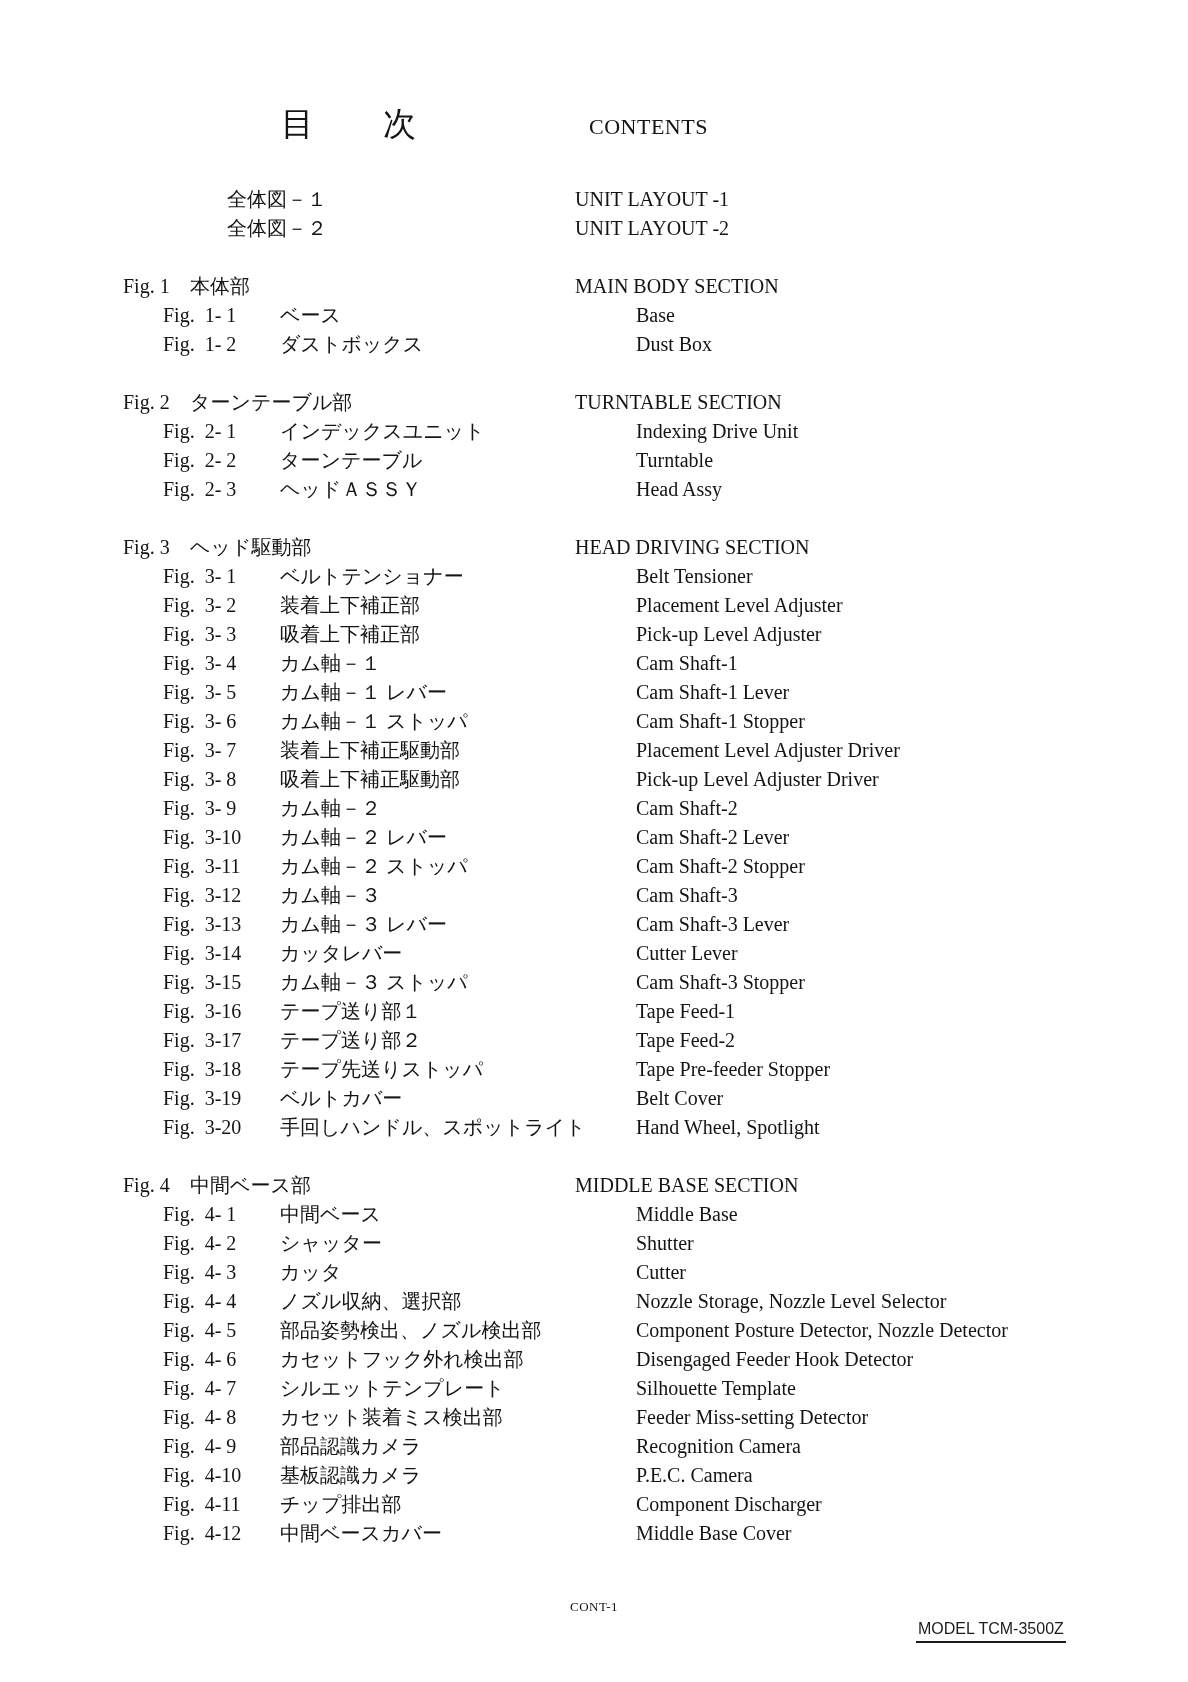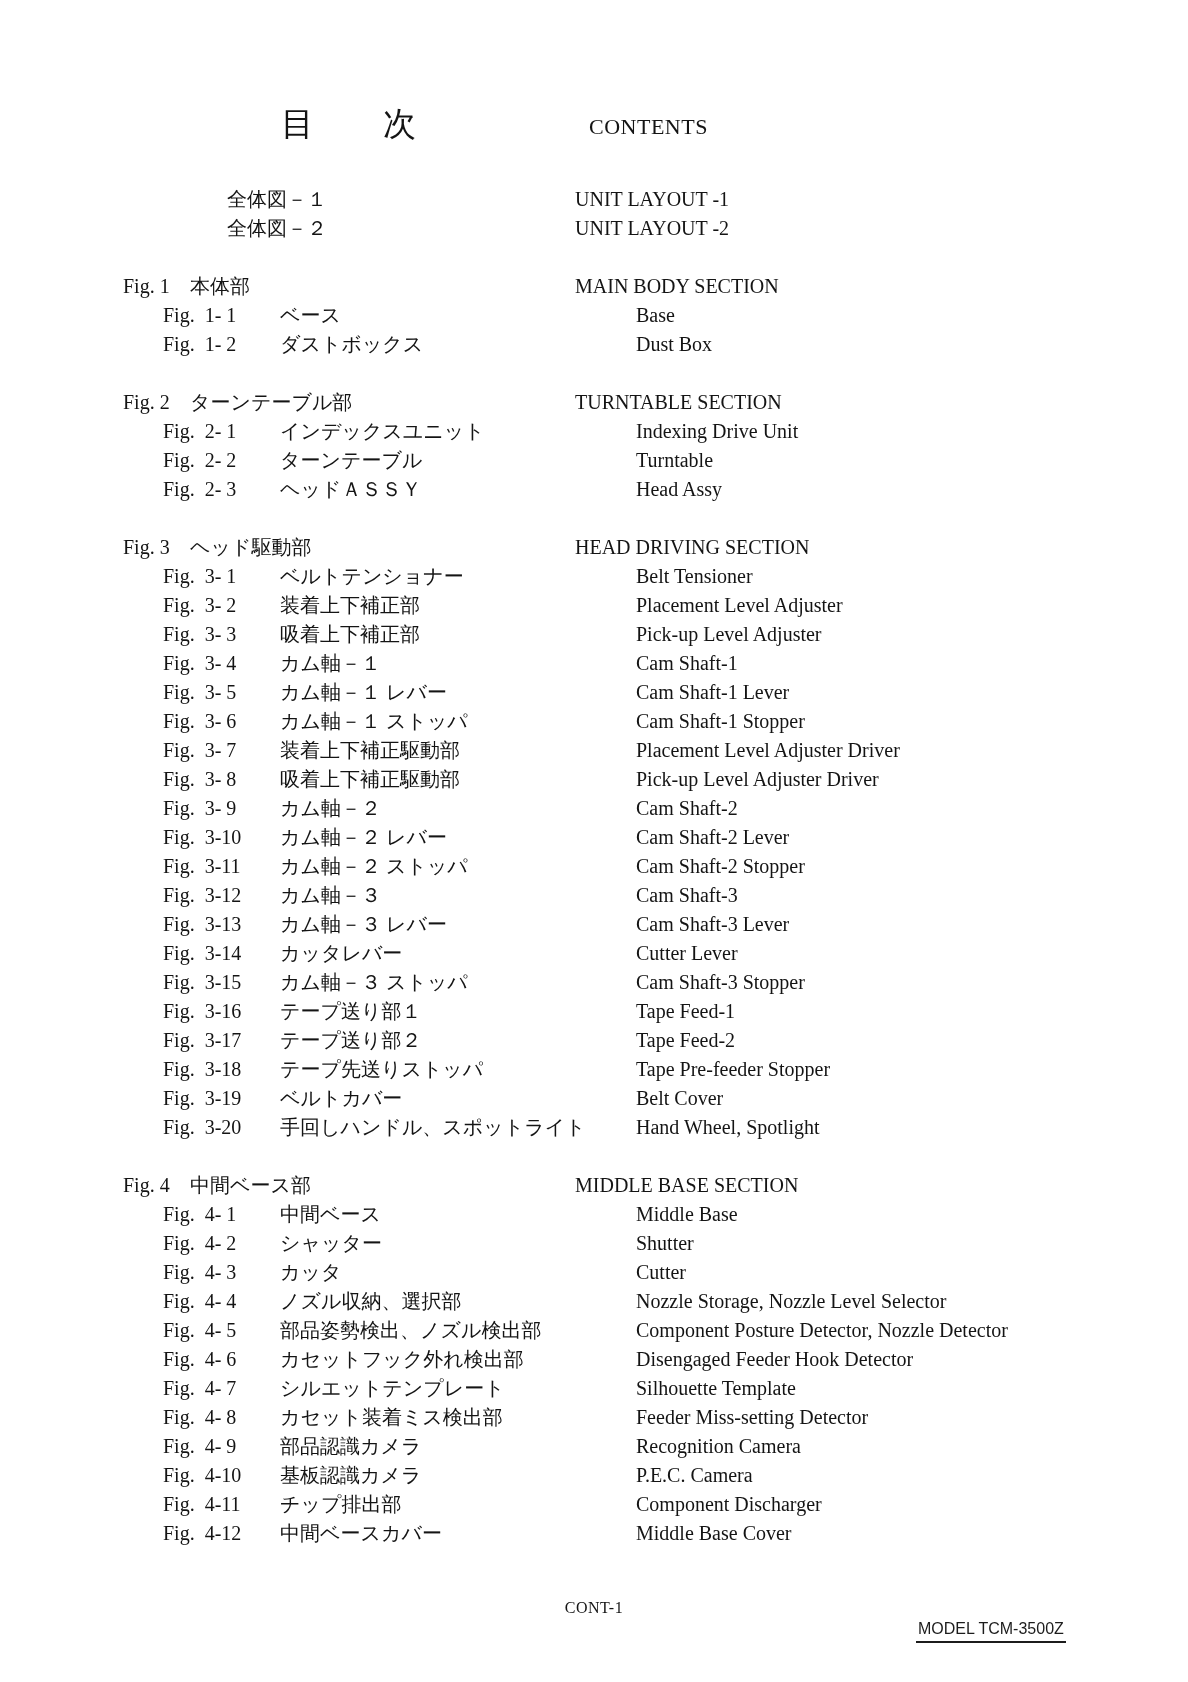--- a/index.html
+++ b/index.html
@@ -40,21 +40,21 @@
   .c-fig-sec  { left: 123px; }
   .c-jp-sec   { left: 190px; }
   .c-fig-item { left: 163px; }
   .c-jp-item  { left: 280px; }
   .c-en-sec   { left: 575px; }
   .c-en-item  { left: 636px; }
 
   
   .page-number {
     left: 0; top: 1599px; width: 1188px;
-    text-align: center; font-size: 16px; letter-spacing: 0.5px;
+    text-align: center; font-size: 13px; letter-spacing: 0.5px;
   }
   .footer-right {
     left: 916px; top: 1583px;
     text-align: center;
     font-family: "Liberation Sans", "DejaVu Sans", sans-serif;
     color: #1c1c1c;
   }
   .model-number {
     display: block;
     font-size: 16px; line-height: 20px;

